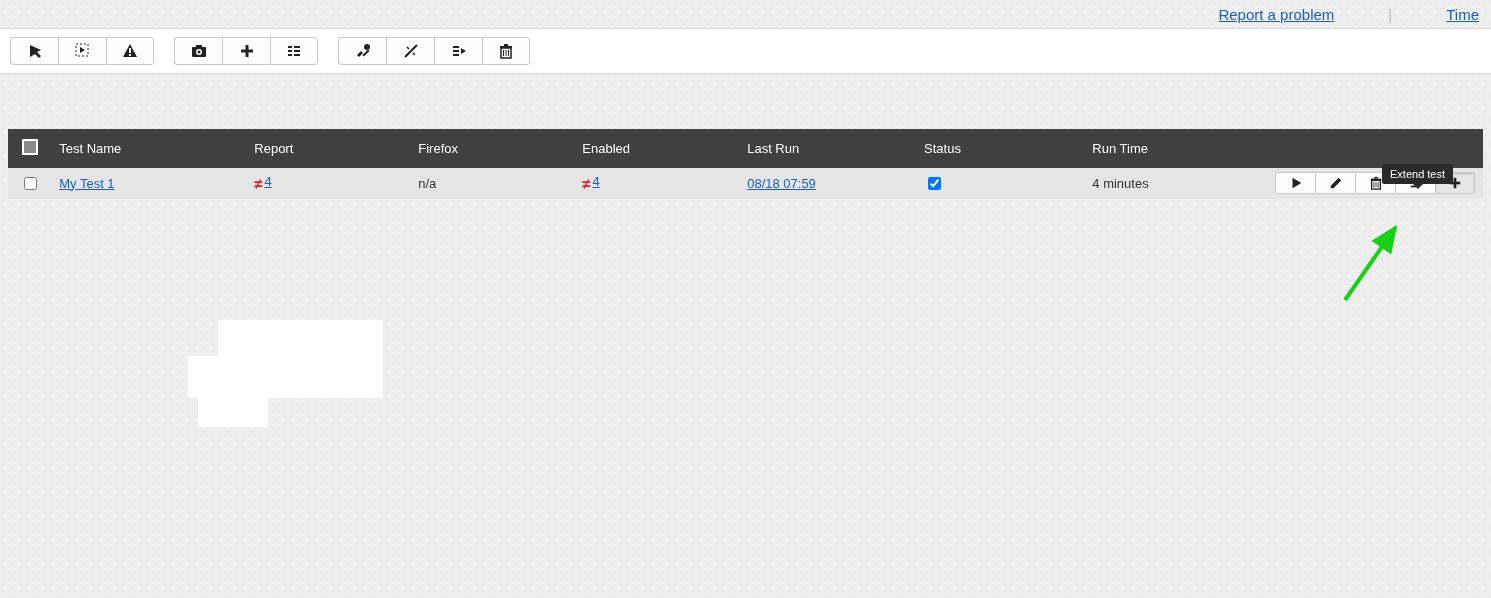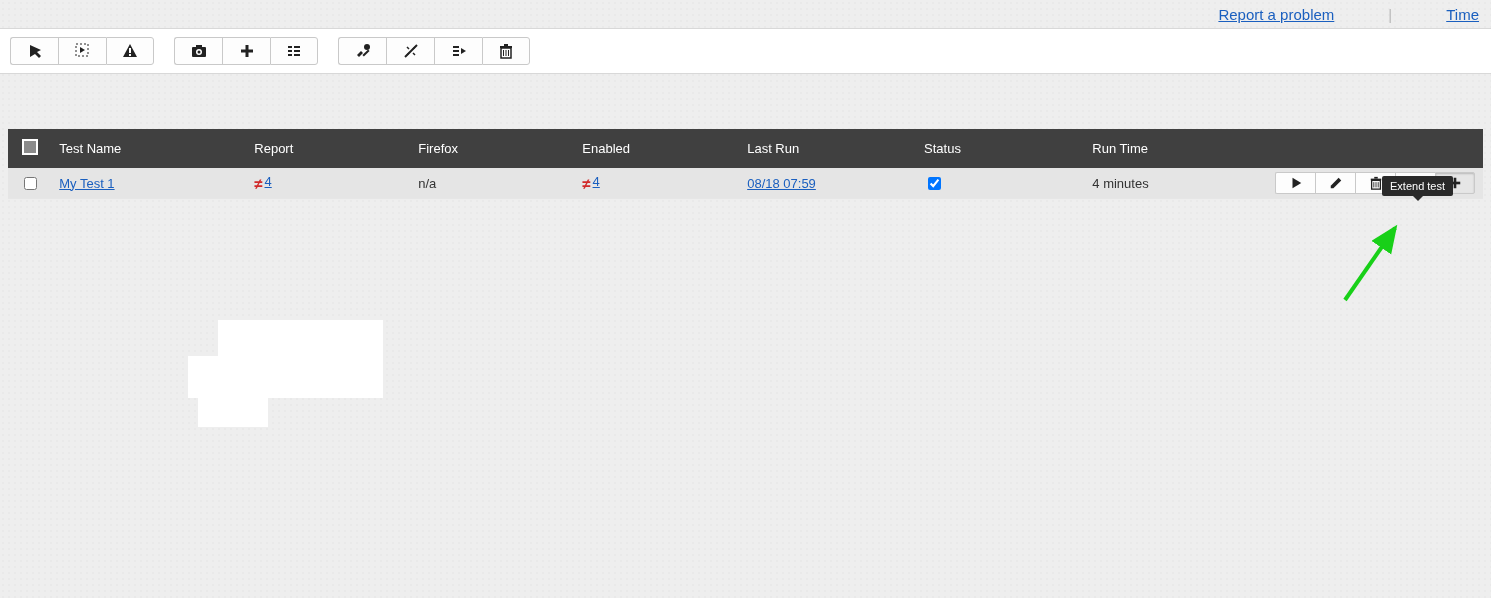--- a/index.html
+++ b/index.html
@@ -339,21 +339,21 @@
                   <use href="#i-plus"></use>
                 </svg>
               </div>
             </div>
           </td>
         </tr>
       </tbody>
   </table>
 </div>
 
-<div class="tooltip" style="top:176px; left:1382px">Extend test</div>
+<div class="tooltip" style="top:164px; left:1382px">Extend test</div>
 
 <svg class="arrow-annot" style="top:210px; left:1335px" width="80" height="100">
   <defs>
     <marker id="ah" markerWidth="8" markerHeight="8" refX="6" refY="3" orient="auto">
       <path d="M0 0 L7 3 L0 6 Z" fill="#18d018"></path>
     </marker>
   </defs>
   <line x1="10" y1="90" x2="60" y2="18" stroke="#18d018" stroke-width="4" marker-end="url(#ah)"></line>
 </svg>
 

